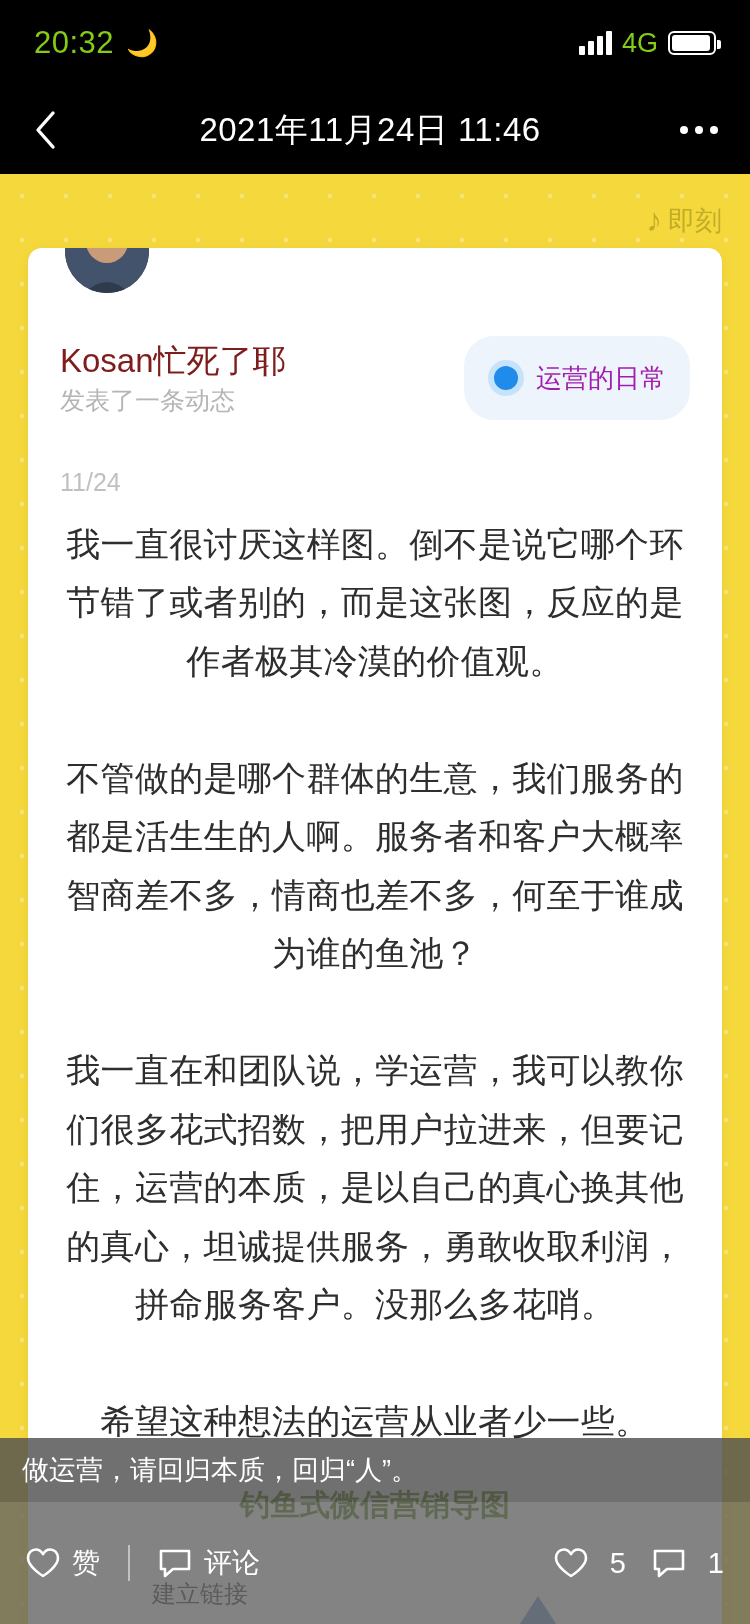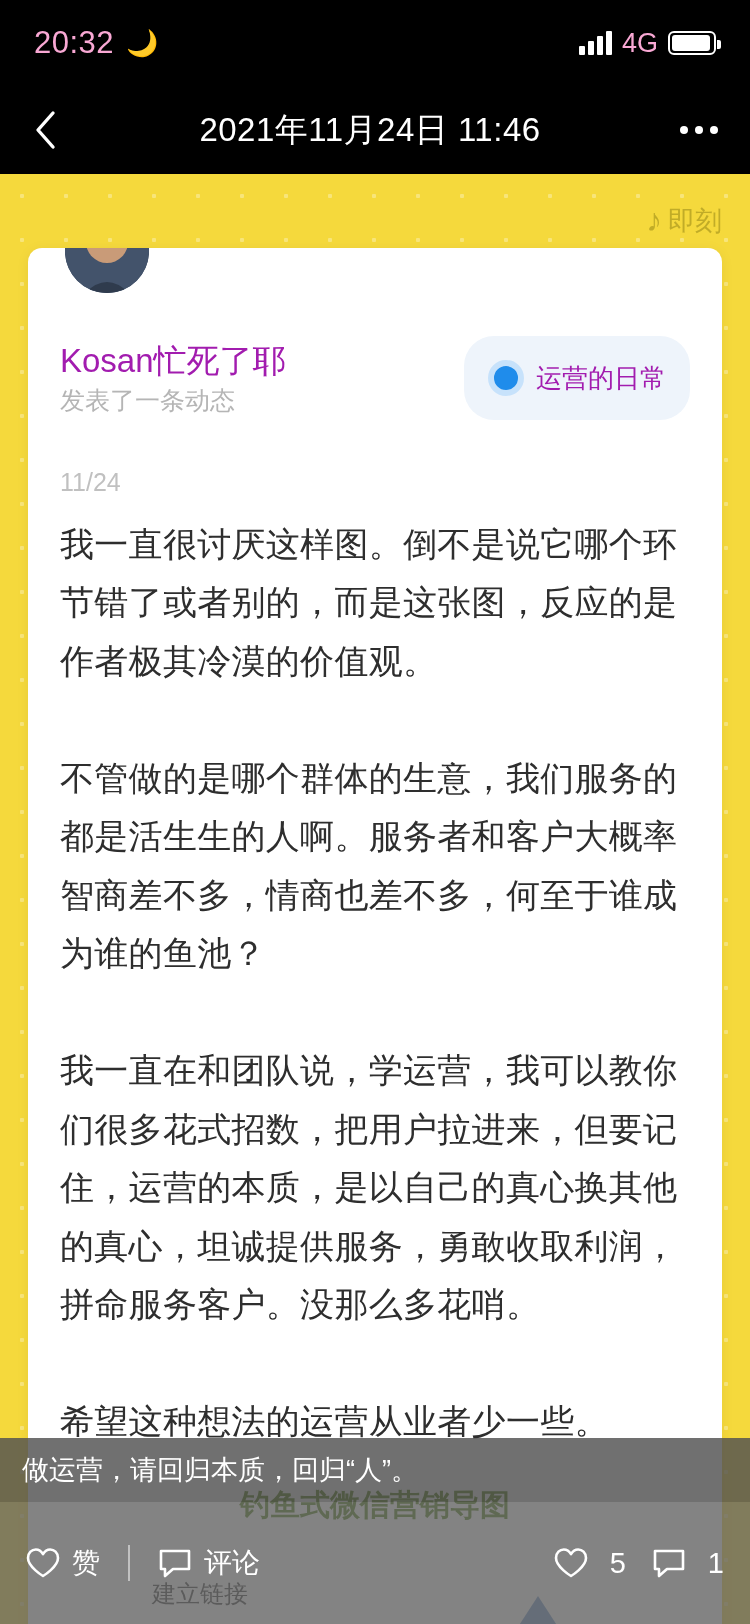--- a/index.html
+++ b/index.html
@@ -16,21 +16,21 @@
     height: 1624px;
     background: #f5d93c;
     overflow: hidden;
   }
 
   
   .statusbar {
     position: relative;
     height: 86px;
     background: #000;
-    color: #f9a8d4;
+    color: #84cc16;
     display: flex;
     align-items: center;
     justify-content: space-between;
     padding: 0 34px 0 34px;
   }
   .sb-left {
     display: flex;
     align-items: center;
     gap: 12px;
     font-size: 31px;
@@ -156,21 +156,21 @@
   .avatar svg { display: block; }
 
   .author-row {
     display: flex;
     align-items: center;
     justify-content: space-between;
     padding-top: 88px;
   }
   .author-name {
     font-size: 33px;
-    color: #a21caf;
+    color: #7f1d1d;
   }
   .author-sub {
     font-size: 25px;
     color: #b5b5b5;
   }
   .topic-chip {
     display: flex;
     align-items: center;
     gap: 12px;
     background: #eef4fb;
@@ -193,20 +193,21 @@
     color: #c0c0c0;
     margin-top: 48px;
   }
   .post-body {
     margin-top: 18px;
     font-size: 34px;
     line-height: 1.72;
     color: #2e2e2e;
     letter-spacing: 0.3px;
     white-space: pre-wrap;
+    text-align: center;
   }
 
   .img-title {
     text-align: center;
     font-size: 30px;
     font-weight: 700;
     color: #4d7c0f;
     margin-top: 34px;
   }
   .diagram {

